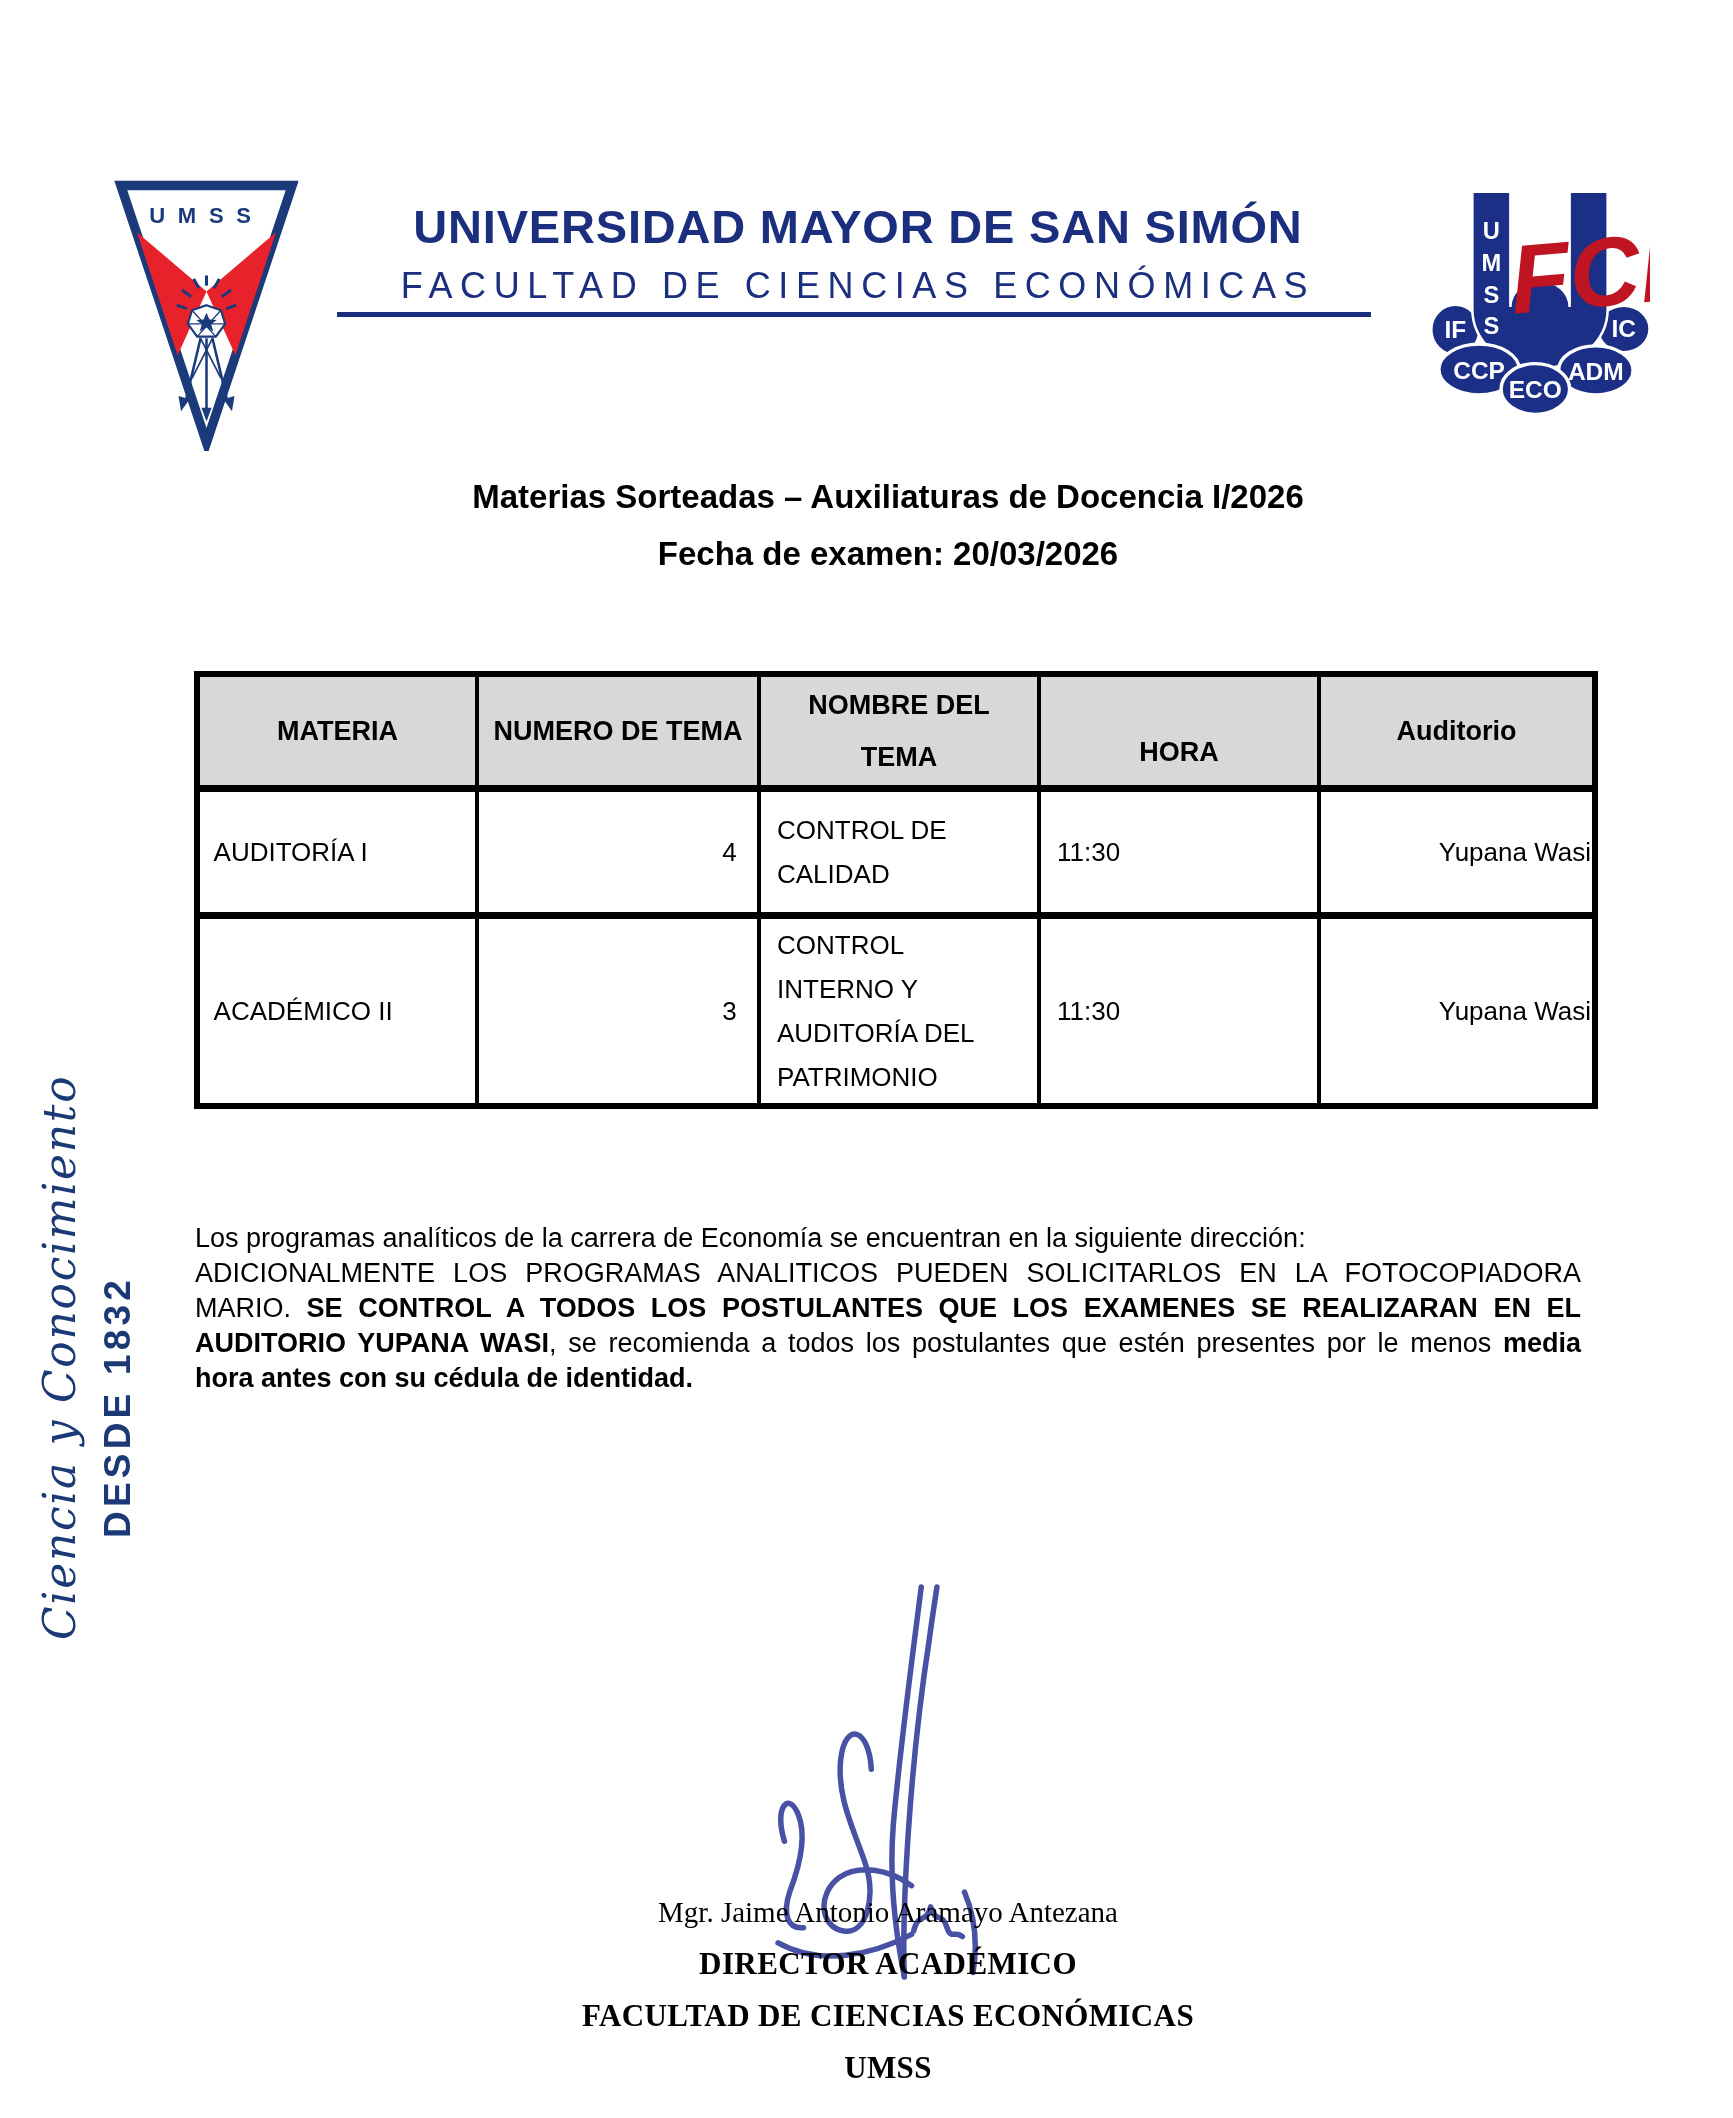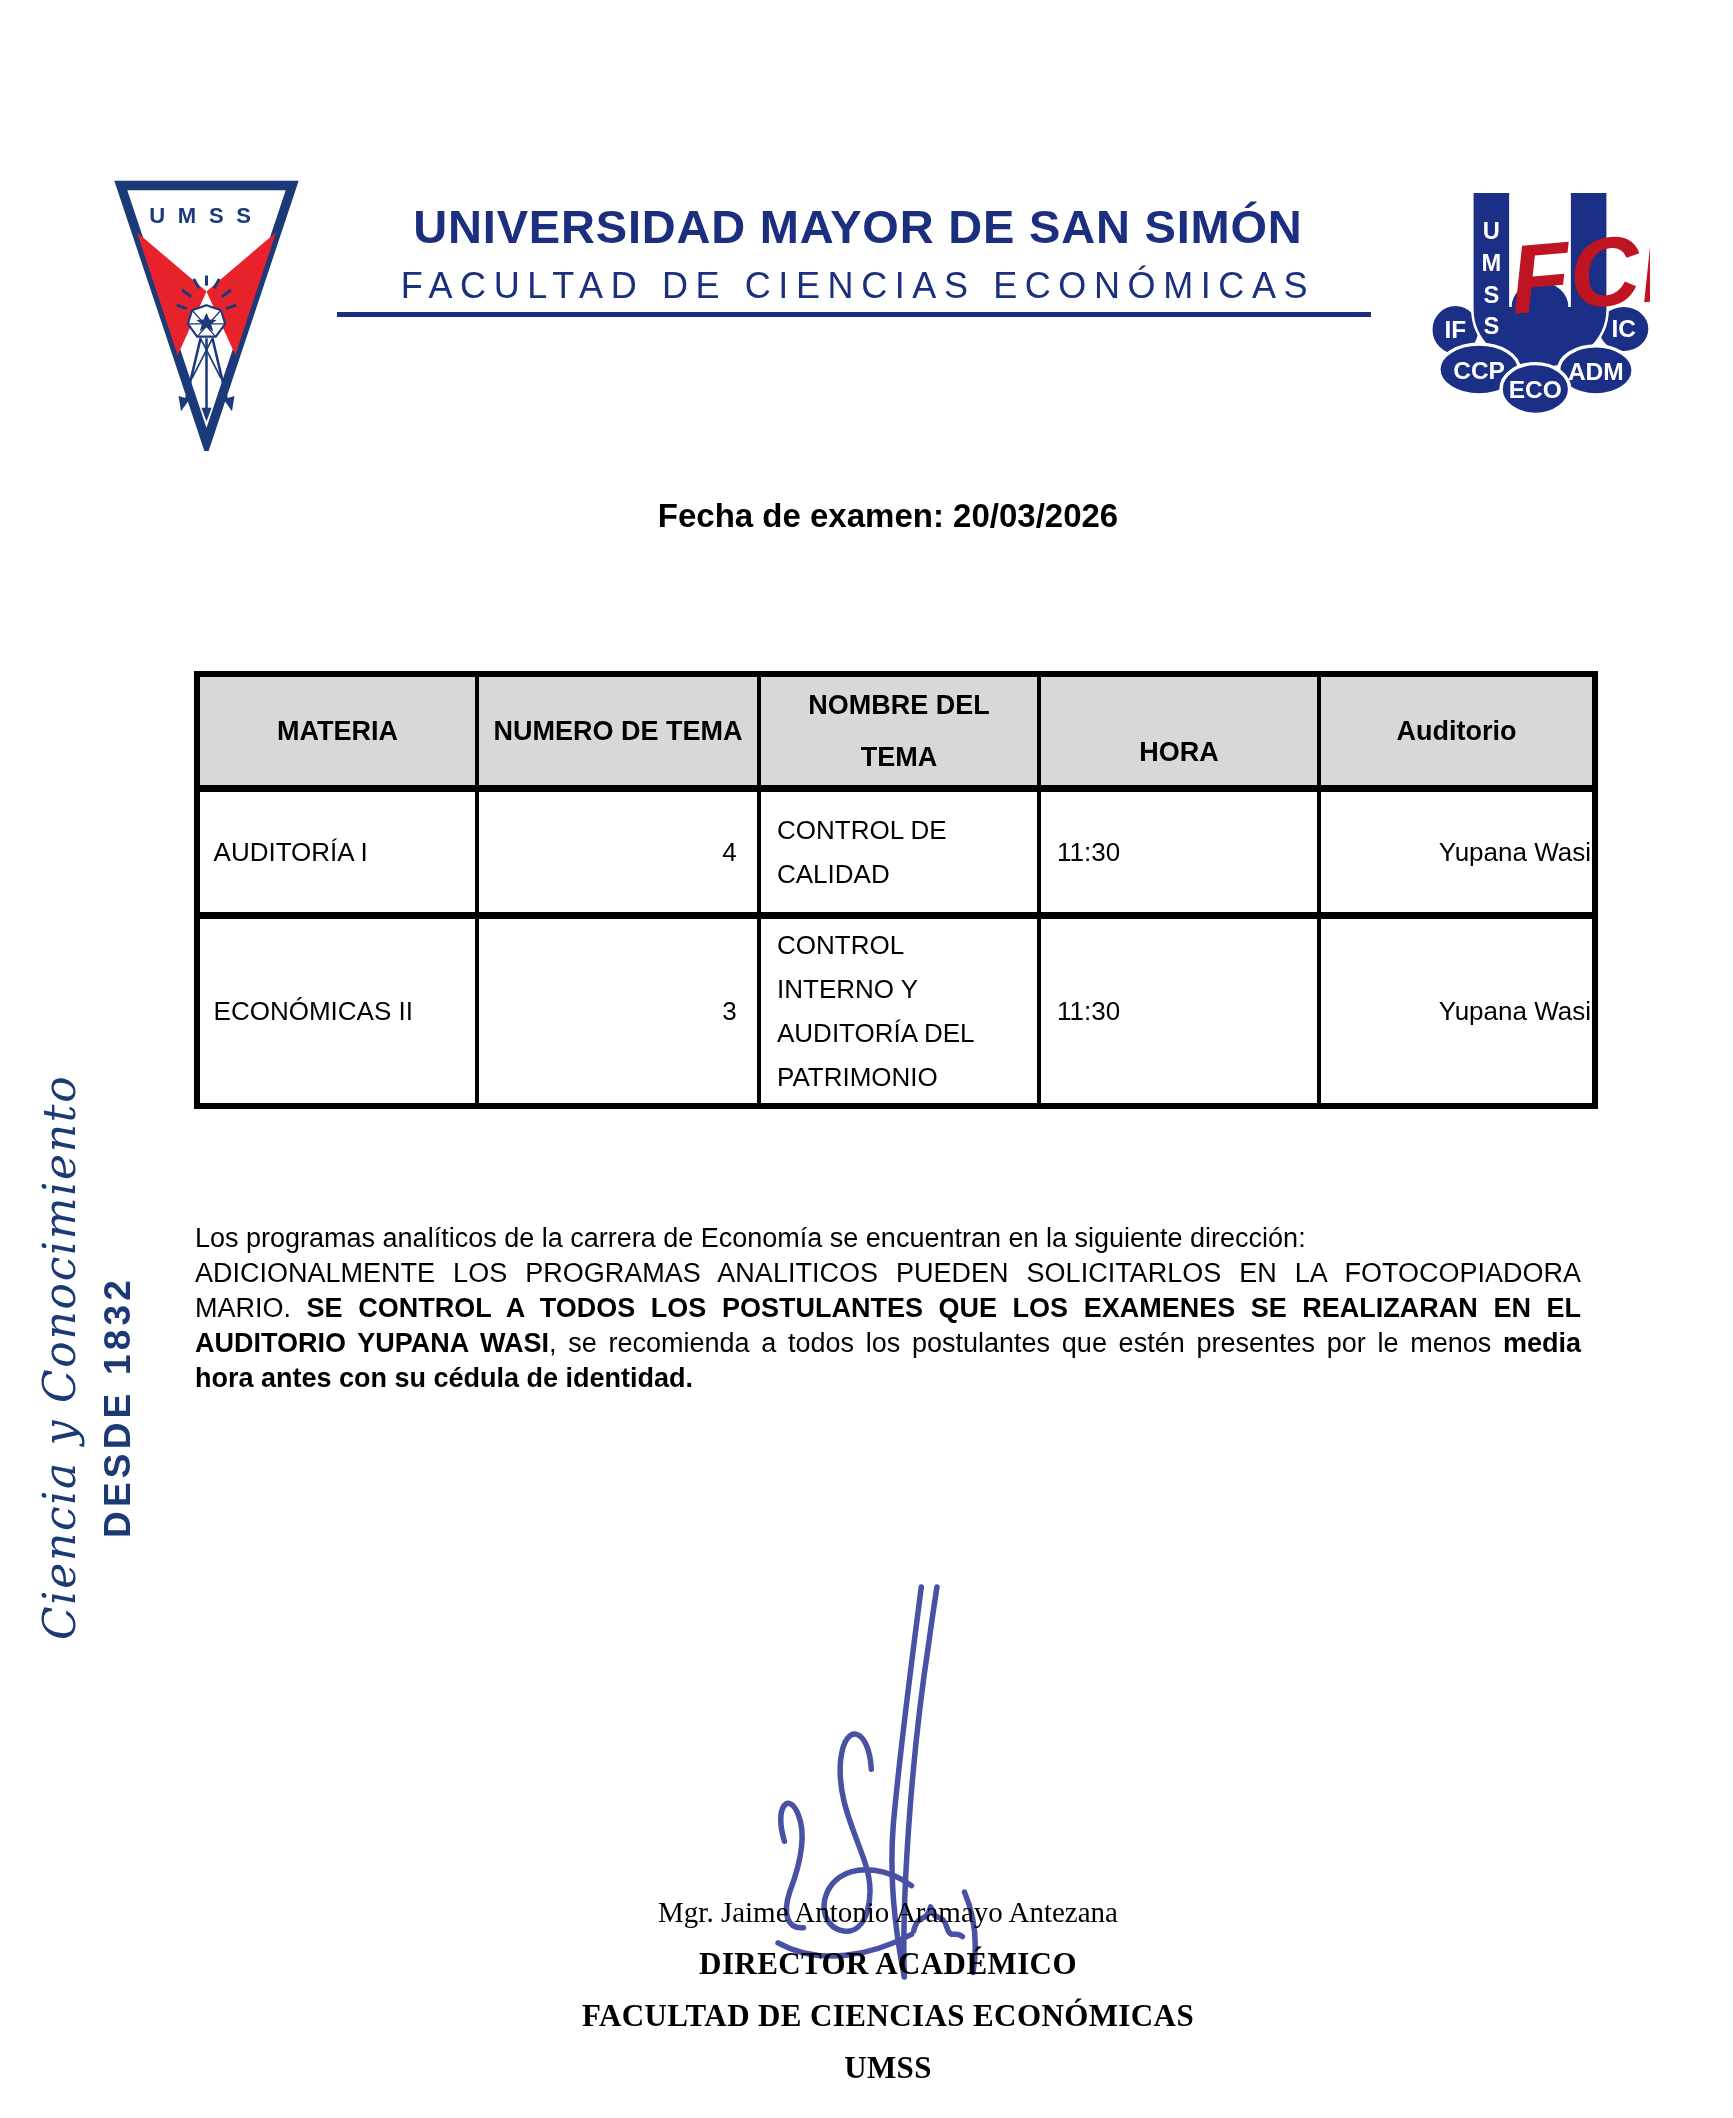--- a/index.html
+++ b/index.html
@@ -126,20 +126,21 @@
       <text x="116" y="470">CCP</text>
       <text x="392" y="472">ADM</text>
       <text x="249" y="516">ECO</text>
     </g>
   </svg>
 
   <div class="side-motto">Ciencia y Conocimiento</div>
   <div class="side-since">DESDE 1832</div>
 
   <div class="doc-title">
+    <div class="t1">Materias Sorteadas – Auxiliaturas de Docencia I/2026</div>
     <div class="t2">Fecha de examen: 20/03/2026</div>
   </div>
 
   <table class="materias-table">
     <colgroup>
       <col style="width:280px">
         <col style="width:282px">
         <col style="width:280px">
       <col style="width:280px">
         <col style="width:276px">
@@ -155,21 +156,21 @@
     </thead>
     <tbody>
       <tr class="r1">
         <td class="c-materia">AUDITORÍA I</td>
         <td class="c-numero">4</td>
         <td class="c-nombre">CONTROL DE CALIDAD</td>
         <td class="c-hora">11:30</td>
         <td class="c-audit">Yupana Wasi</td>
       </tr>
       <tr class="r2">
-        <td class="c-materia">ECONÓMICAS II</td>
+        <td class="c-materia">ACADÉMICO II</td>
         <td class="c-numero">3</td>
         <td class="c-nombre">CONTROL INTERNO Y AUDITORÍA DEL PATRIMONIO</td>
         <td class="c-hora">11:30</td>
         <td class="c-audit">Yupana Wasi</td>
       </tr>
     </tbody>
   </table>
 
   <div class="notice">
     <div class="intro">Los programas analíticos de la carrera de Economía se encuentran en la siguiente dirección:</div>

